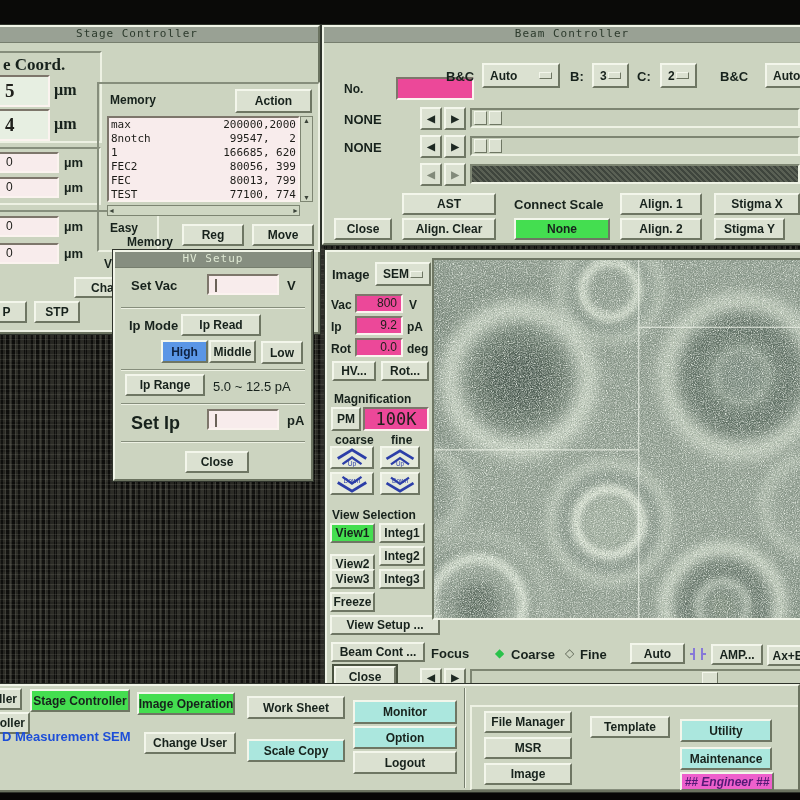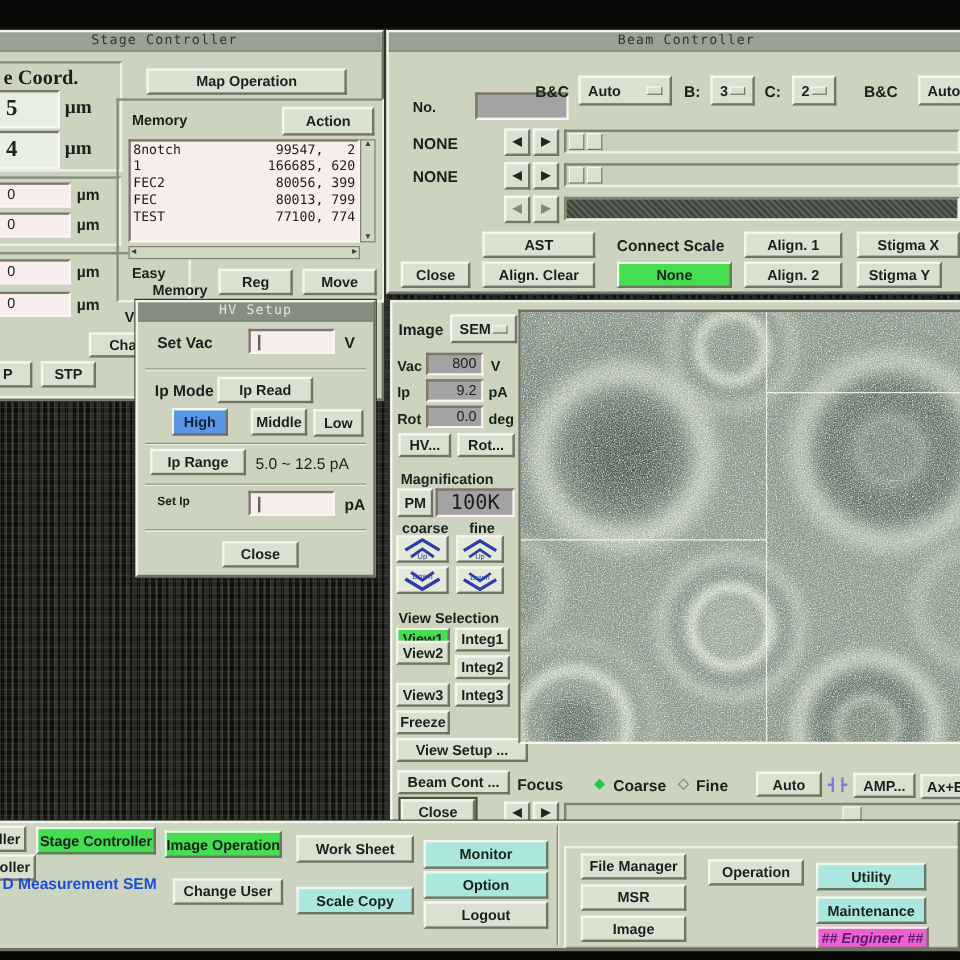--- a/index.html
+++ b/index.html
@@ -19,21 +19,21 @@
   .tbar{height:16px;line-height:15px;background:#99a194;border-bottom:1px solid #767e6e;color:#2c3a2c;font:11px "DejaVu Sans Mono",monospace;text-align:center;letter-spacing:1px;overflow:hidden}
   .tbar.dk{background:#868e80;color:#dfe9d3}
   .btn{position:absolute;display:flex;align-items:center;justify-content:center;background:#dbe1d1;border:2px solid;border-color:#f3f6eb #6e7663 #6e7663 #f3f6eb;font:700 12px "Liberation Sans",sans-serif;color:#17221c;white-space:nowrap;overflow:hidden}
   .btn.def{box-shadow:0 0 0 2px #49523f}
   .green{background:#44de50}
   .cyan{background:#abe7de}
   .blue{background:#5a96e6;color:#0e2242}
   .magenta{background:#ee60cc;color:#551a77}
   .lbl{position:absolute;font:700 12px "Liberation Sans",sans-serif;color:#17221c;white-space:nowrap}
   .fld{position:absolute;background:#f8ecec;border:2px solid;border-color:#7d766b #fbf3ef #fbf3ef #7d766b;font:12px "Liberation Sans",sans-serif;color:#20201c;overflow:hidden}
-  .fld.wht{background:#a3a3a3}
+  .fld.wht{background:#ec4899}
   .fld.grn{background:#e7efe2;font:700 19px "Liberation Serif",serif}
   .panel{position:absolute;border:2px solid;border-color:#868e7c #edf1e3 #edf1e3 #868e7c}
   .etch{position:absolute;height:2px;border-top:1px solid #868e7c;border-bottom:1px solid #edf1e3}
   .trk{position:absolute;background:#c9d1bd;border:2px solid;border-color:#7d8572 #eef2e4 #eef2e4 #7d8572}
   .trk.dark{background:repeating-linear-gradient(45deg,#3f453d 0 2px,#5a6054 2px 4px)}
   .thumb{position:absolute;background:#dbe1d1;border:1px solid;border-color:#f3f6eb #6e7663 #6e7663 #f3f6eb}
   .arr{font-size:10px;line-height:1;color:#1d2822}
   .arr.dim{color:#828a7a}
   .omi{display:inline-block;width:13px;height:7px;background:#dbe1d1;border:1px solid;border-color:#f3f6eb #6e7663 #6e7663 #f3f6eb;flex:none}
   .dd{justify-content:space-between;padding:0 6px}
@@ -75,26 +75,26 @@
   <div class="fld" style="left:-10px;top:189px;width:113px;height:21px;padding-left:58px;line-height:17px">0</div>
   <div class="lbl" style="left:108px;top:192px;font-size:13px">µm</div>
   <div class="fld" style="left:-10px;top:216px;width:113px;height:21px;padding-left:58px;line-height:17px">0</div>
   <div class="lbl" style="left:108px;top:219px;font-size:13px">µm</div>
   <div class="btn" style="left:118px;top:250px;width:78px;height:21px">Change</div>
   <div class="btn" style="left:30px;top:274px;width:41px;height:22px">P</div>
   <div class="btn" style="left:78px;top:274px;width:46px;height:22px">STP</div>
 
   <div class="lbl" style="left:148px;top:230px">V</div>
 
-  <div class="btn" style="left:166px;top:30px;width:167px;height:22px">Map Operation</div>
   <div class="panel" style="left:141px;top:55px;width:223px;height:170px"></div>
   <div class="lbl" style="left:154px;top:66px">Memory</div>
   <div class="btn" style="left:279px;top:62px;width:77px;height:24px">Action</div>
 
   <div class="list" style="left:151px;top:89px;width:193px;height:86px">
+    <div class="mem-row"><span>max</span><span class="mem-val">200000,2000</span></div>
     <div class="mem-row"><span>8notch</span><span class="mem-val">99547,   2</span></div>
     <div class="mem-row"><span>1</span><span class="mem-val">166685, 620</span></div>
     <div class="mem-row"><span>FEC2</span><span class="mem-val">80056, 399</span></div>
     <div class="mem-row"><span>FEC</span><span class="mem-val">80013, 799</span></div>
     <div class="mem-row"><span>TEST</span><span class="mem-val">77100, 774</span></div>
   </div>
   <div class="sb" style="left:344px;top:89px;width:13px;height:86px;flex-direction:column">
       <span>▲</span>
       <span>▼</span>
     </div>
@@ -231,21 +231,21 @@
     <svg viewBox="0 0 34 20" width="34" height="18">
         <path d="M2 9 L17 18 L32 9" fill="none" stroke="#2c3ea8" stroke-width="3"></path>
         <path d="M7 3 L17 10 L27 3" fill="none" stroke="#2c3ea8" stroke-width="2.5"></path>
         <text x="17" y="9" font-size="7" text-anchor="middle" fill="#2c3ea8">Down</text>
       </svg>
   </div>
 
   <div class="lbl" style="left:5px;top:256px;font-size:12px">View Selection</div>
   <div class="btn green" style="left:3px;top:271px;width:45px;height:20px">View1</div>
   <div class="btn" style="left:52px;top:271px;width:46px;height:20px">Integ1</div>
-  <div class="btn" style="left:3px;top:282px;width:45px;height:20px">View2</div>
+  <div class="btn" style="left:3px;top:302px;width:45px;height:20px">View2</div>
   <div class="btn" style="left:52px;top:294px;width:46px;height:20px">Integ2</div>
   <div class="btn" style="left:3px;top:317px;width:45px;height:20px">View3</div>
   <div class="btn" style="left:52px;top:317px;width:46px;height:20px">Integ3</div>
   <div class="btn" style="left:3px;top:340px;width:45px;height:20px">Freeze</div>
   <div class="btn" style="left:3px;top:363px;width:110px;height:20px">View Setup ...</div>
 
   <svg class="abs" style="left:105px;top:6px;width:371px;height:362px;border:2px solid;border-color:#6e7663 #f3f6eb #f3f6eb #6e7663" viewBox="0 0 371 362" preserveAspectRatio="none">
     <defs>
       <filter id="b4" x="-60%" y="-60%" width="220%" height="220%">
           <feGaussianBlur stdDeviation="4"></feGaussianBlur>
@@ -341,30 +341,30 @@
 
   <div class="lbl" style="left:16px;top:26px;font-size:13px">Set Vac</div>
   <div class="fld" style="left:92px;top:22px;width:72px;height:21px">
       <span class="cursorbar"></span>
     </div>
   <div class="lbl" style="left:172px;top:26px;font-size:13px">V</div>
   <div class="etch" style="left:6px;top:55px;width:184px"></div>
 
   <div class="lbl" style="left:14px;top:66px;font-size:13px">Ip Mode</div>
   <div class="btn" style="left:66px;top:62px;width:80px;height:22px">Ip Read</div>
-  <div class="btn blue" style="left:28px;top:88px;width:47px;height:23px">High</div>
+  <div class="btn blue" style="left:46px;top:88px;width:47px;height:23px">High</div>
   <div class="btn" style="left:94px;top:88px;width:47px;height:23px">Middle</div>
   <div class="btn" style="left:146px;top:89px;width:42px;height:23px">Low</div>
   <div class="etch" style="left:6px;top:117px;width:184px"></div>
 
   <div class="btn" style="left:10px;top:122px;width:80px;height:22px">Ip Range</div>
   <div class="lbl" style="left:98px;top:127px;font-size:13px;font-weight:400">5.0 ~ 12.5 pA</div>
   <div class="etch" style="left:6px;top:151px;width:184px"></div>
 
-  <div class="lbl" style="left:16px;top:161px;font-size:10px">Set Ip</div>
+  <div class="lbl" style="left:16px;top:161px;font-size:18px">Set Ip</div>
   <div class="fld" style="left:92px;top:157px;width:72px;height:21px">
       <span class="cursorbar"></span>
     </div>
   <div class="lbl" style="left:172px;top:161px;font-size:13px">pA</div>
   <div class="etch" style="left:6px;top:189px;width:184px"></div>
 
   <div class="btn" style="left:70px;top:199px;width:64px;height:22px">Close</div>
 </div>
 
 <div class="win" style="left:0;top:684px;width:800px;height:108px;z-index:4;overflow:hidden;border-left:none">
@@ -381,18 +381,18 @@
   <div class="lbl" style="left:2px;top:43px;color:#1d4ed8;font-size:13px">D Measurement SEM</div>
   <div class="btn taskbtn" style="left:144px;top:46px;width:92px;height:22px">Change User</div>
   <div class="btn cyan taskbtn" style="left:247px;top:53px;width:98px;height:23px">Scale Copy</div>
 
   <div class="abs" style="left:464px;top:2px;width:2px;height:100px;border-left:1px solid #767e6e;border-right:1px solid #eef2e4"></div>
 
   <div class="panel" style="left:470px;top:19px;width:346px;height:86px;border-color:#edf1e3 #868e7c #868e7c #edf1e3">
     <div class="btn taskbtn" style="left:12px;top:4px;width:88px;height:22px">File Manager</div>
     <div class="btn taskbtn" style="left:12px;top:30px;width:88px;height:22px">MSR</div>
     <div class="btn taskbtn" style="left:12px;top:56px;width:88px;height:22px">Image</div>
-    <div class="btn taskbtn" style="left:118px;top:9px;width:80px;height:22px">Operation</div>
+    <div class="btn taskbtn" style="left:118px;top:9px;width:80px;height:22px">Template</div>
     <div class="btn cyan taskbtn" style="left:208px;top:12px;width:92px;height:23px">Utility</div>
     <div class="btn cyan taskbtn" style="left:208px;top:40px;width:92px;height:23px">Maintenance</div>
     <div class="btn magenta taskbtn" style="left:208px;top:65px;width:94px;height:19px;font-style:italic">## Engineer ##</div>
   </div>
 </div>
 
 </body></html>

